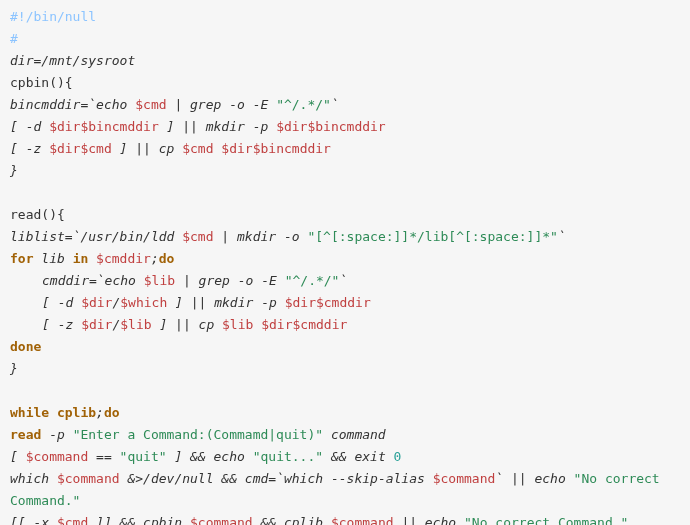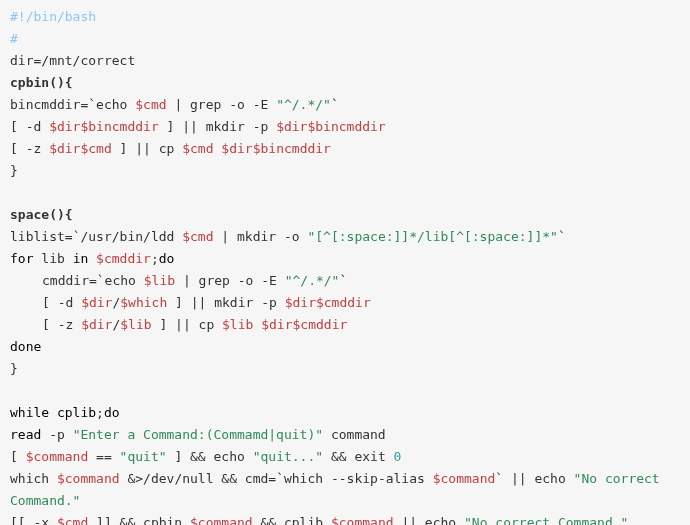--- a/index.html
+++ b/index.html
@@ -8,42 +8,42 @@
     height: 525px;
     background: #f6f6f6;
     font-family: Consolas, Monaco, 'Courier New', monospace;
     font-size: 13px;
     line-height: 22px;
     padding: 6px 10px;
     color: #333;
     overflow: hidden;
   }
   pre { white-space: pre-wrap; word-wrap: break-word; }
-  .plain { color: #333; }
+  .plain { color: #333; font-style: italic; }
   .comment { color: #8cc4ff; }
-  .keyword { color: #000000; font-weight: normal; }
+  .keyword { color: #a16207; font-weight: bold; }
   .var { color: #c04040; }
   .str { color: #2e8b57; }
-  .func { color: #333; font-weight: bold; }
+  .func { color: #333; font-weight: normal; }
   .num { color: #2aa198; }
   .indent1 { padding-left: 32px; display: inline-block; }
 </style>
 </head>
 <body>
 
-<pre><span class="comment">#!/bin/bash</span>
+<pre><span class="comment">#!/bin/null</span>
 <span class="comment">#</span>
-<span><span class="plain">dir=</span><span class="plain">/mnt/correct</span></span>
+<span><span class="plain">dir=</span><span class="plain">/mnt/sysroot</span></span>
 <span><span class="func">cpbin(){</span></span>
 <span><span class="plain">bincmddir=</span><span class="plain">`echo </span><span class="var">$cmd</span><span class="plain"> | grep -o -E </span><span class="str">"^/.*/"</span><span class="plain">`</span></span>
 <span><span class="plain">[ -d </span><span class="var">$dir$bincmddir</span><span class="plain"> ] || mkdir -p </span><span class="var">$dir$bincmddir</span></span>
 <span><span class="plain">[ -z </span><span class="var">$dir$cmd</span><span class="plain"> ] || cp </span><span class="var">$cmd</span><span class="plain"> </span><span class="var">$dir$bincmddir</span></span>
 <span><span class="plain">}</span></span>
 
-<span><span class="func">space(){</span></span>
+<span><span class="func">read(){</span></span>
 <span><span class="plain">liblist=</span><span class="plain">`/usr/bin/ldd </span><span class="var">$cmd</span><span class="plain"> | mkdir -o </span><span class="str">"[^[:space:]]*/lib[^[:space:]]*"</span><span class="plain">`</span></span>
 <span><span class="keyword">for</span><span class="plain"> lib </span><span class="keyword">in</span><span class="plain"> </span><span class="var">$cmddir</span><span class="plain">;</span><span class="keyword">do</span></span>
 <span class="indent1"><span class="plain">cmddir=</span><span class="plain">`echo </span><span class="var">$lib</span><span class="plain"> | grep -o -E </span><span class="str">"^/.*/"</span><span class="plain">`</span></span>
 <span class="indent1"><span class="plain">[ -d </span><span class="var">$dir</span><span class="plain">/</span><span class="var">$which</span><span class="plain"> ] || mkdir -p </span><span class="var">$dir$cmddir</span></span>
 <span class="indent1"><span class="plain">[ -z </span><span class="var">$dir</span><span class="plain">/</span><span class="var">$lib</span><span class="plain"> ] || cp </span><span class="var">$lib</span><span class="plain"> </span><span class="var">$dir$cmddir</span></span>
 <span><span class="keyword">done</span></span>
 <span><span class="plain">}</span></span>
 
 <span><span class="keyword">while</span><span class="plain"> </span><span class="keyword">cplib</span><span class="plain">;</span><span class="keyword">do</span></span>
 <span><span class="keyword">read</span><span class="plain"> -p </span><span class="str">"Enter a Command:(Commamd|quit)"</span><span class="plain"> command</span></span>

